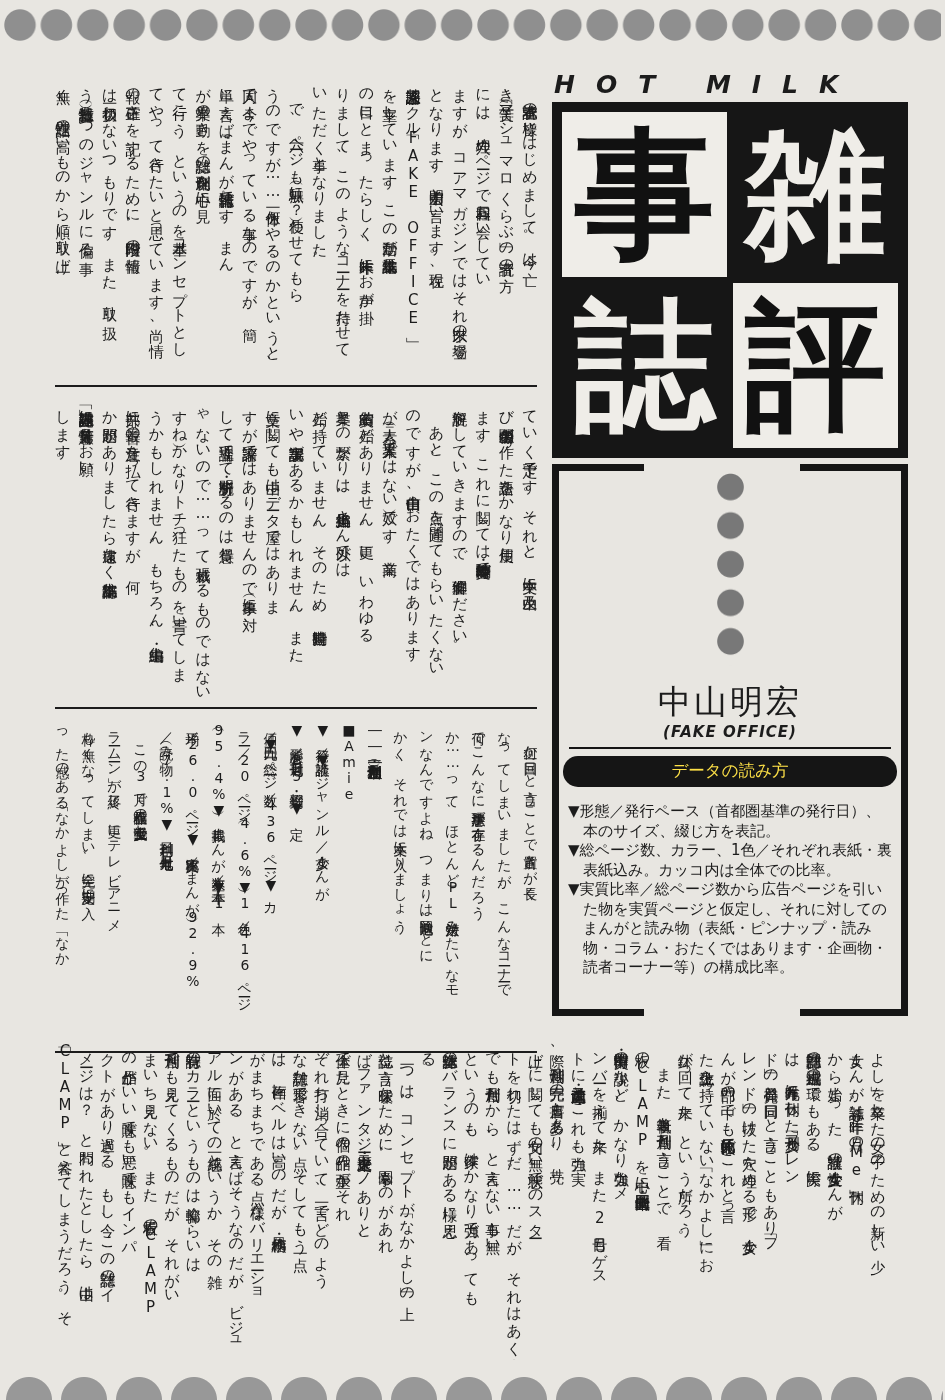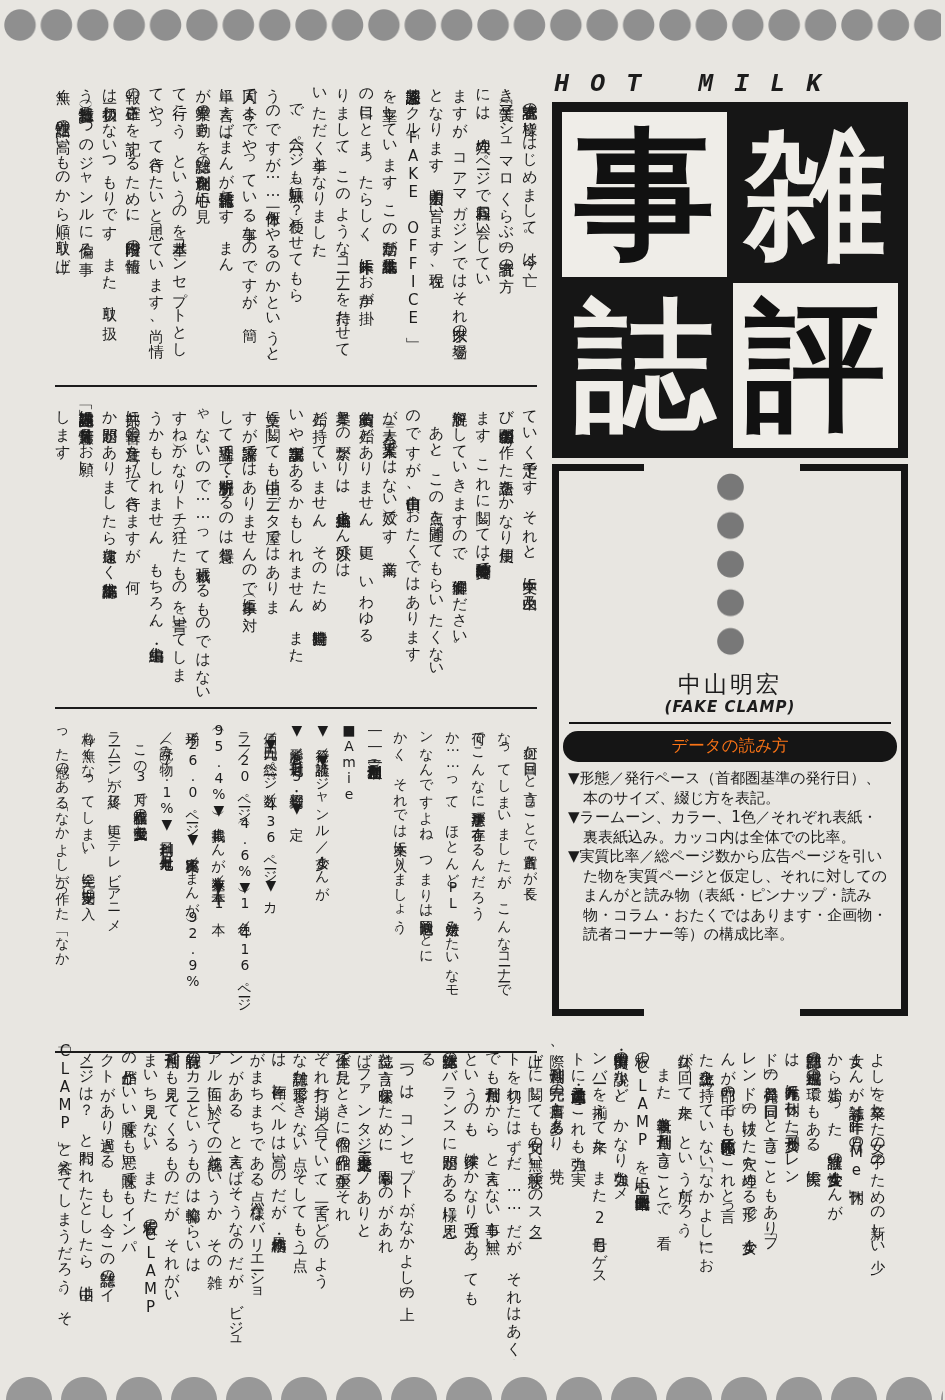--- a/index.html
+++ b/index.html
@@ -18,47 +18,47 @@
   .vblock.tall{height:320px;}
   .vcol{writing-mode:vertical-rl;text-orientation:upright;font-size:15px;line-height:1;
         letter-spacing:0;white-space:nowrap;}
   .section .vcol{font-size:13.9px;}
   .hrule{border-top:2px solid #1c1c1c;margin:9px 0 13px;}
   
   .bottom{position:absolute;left:57px;top:1042px;width:828px;height:318px;}
   
   .right{position:absolute;left:552px;top:70px;width:356px;}
   .hotmilk{font-size:25px;font-weight:bold;font-style:italic;letter-spacing:21px;
-           white-space:nowrap;height:28px;padding-left:2px;font-family:Liberation Mono, monospace;}
+           white-space:nowrap;height:28px;padding-left:2px;}
   .logo{margin-top:4px;width:336px;height:336px;background:#161616;padding:10px;
         display:grid;grid-template-columns:1fr 1fr;grid-template-rows:1fr 1fr;gap:6px;}
   .logo-cell{display:flex;align-items:center;justify-content:center;
              font-size:140px;font-weight:900;line-height:1;}
   .cell-light{background:#efede8;color:#111;}
   .cell-dark{background:transparent;color:#efede8;}
   
   .frame{position:relative;margin-top:6px;width:356px;height:552px;}
   .fseg{position:absolute;background:#161616;}
   .f-left{left:0;top:0;bottom:0;width:7px;}
   .f-right{right:0;top:0;bottom:0;width:7px;}
   .f-top-l{top:0;left:0;width:92px;height:7px;}
   .f-top-r{top:0;right:0;width:108px;height:7px;}
   .f-bot-l{bottom:0;left:0;width:92px;height:7px;}
   .f-bot-r{bottom:0;right:0;width:108px;height:7px;}
   .frame-inner{position:absolute;left:7px;right:7px;top:7px;bottom:7px;
                display:flex;flex-direction:column;align-items:center;}
   .vdots{width:27px;height:193px;margin-top:2px;
     background-image:radial-gradient(circle at 13.5px 14px,#787878 12.8px,rgba(0,0,0,0) 13.8px);
     background-size:27px 38.6px;background-repeat:repeat-y;}
-  .author-name{font-size:23px;letter-spacing:3px;margin-top:3px;}
+  .author-name{font-size:33px;letter-spacing:3px;margin-top:14px;}
   .author-circle{font-size:15px;font-weight:bold;font-style:italic;letter-spacing:1px;margin-top:-2px;}
   .thin-rule{width:322px;border-top:2.5px solid #151515;margin-top:6px;}
-  .pill{margin-top:7px;width:334px;background:#151515;color:#f97316;border-radius:15px;
+  .pill{margin-top:7px;width:334px;background:#151515;color:#fde047;border-radius:15px;
         text-align:center;font-size:16.5px;padding:4px 0 5px;}
-  .notes{margin-top:7px;width:324px;font-size:15px;line-height:1.3;}
+  .notes{margin-top:15px;width:324px;font-size:15px;line-height:1.3;}
   .note{padding-left:1em;text-indent:-1em;margin:0;}
 </style>
 </head>
 <body>
 
 <div class="page">
 
   <div class="dot-border"></div>
 
   <div class="left">
@@ -148,26 +148,26 @@
       <div class="fseg f-left"></div>
       <div class="fseg f-right"></div>
       <div class="fseg f-top-l"></div>
       <div class="fseg f-top-r"></div>
       <div class="fseg f-bot-l"></div>
       <div class="fseg f-bot-r"></div>
 
       <div class="frame-inner">
         <div class="vdots"></div>
         <div class="author-name">中山明宏</div>
-        <div class="author-circle">(FAKE CLAMP)</div>
+        <div class="author-circle">(FAKE OFFICE)</div>
         <div class="thin-rule"></div>
         <div class="pill">データの読み方</div>
         <div class="notes">
             <p class="note">▼形態／発行ペース（首都圏基準の発行日）、本のサイズ、綴じ方を表記。</p>
-            <p class="note">▼ラームーン、カラー、1色／それぞれ表紙・裏表紙込み。カッコ内は全体での比率。</p>
+            <p class="note">▼総ページ数、カラー、1色／それぞれ表紙・裏表紙込み。カッコ内は全体での比率。</p>
             <p class="note">▼実質比率／総ページ数から広告ページを引いた物を実質ページと仮定し、それに対してのまんがと読み物（表紙・ピンナップ・読み物・コラム・おたくではあります・企画物・読者コーナー等）の構成比率。</p>
           </div>
       </div>
     </div>
   </div>
 
   <div class="bottom vblock" style="height:318px">
       <div class="vcol">よし」を卒業した女の子のための新しい少</div>
       <div class="vcol">女まんが雑誌。一昨年6月の「Me」休刊</div>
       <div class="vcol">から始まった、講談社の少女・女性まんが</div>

